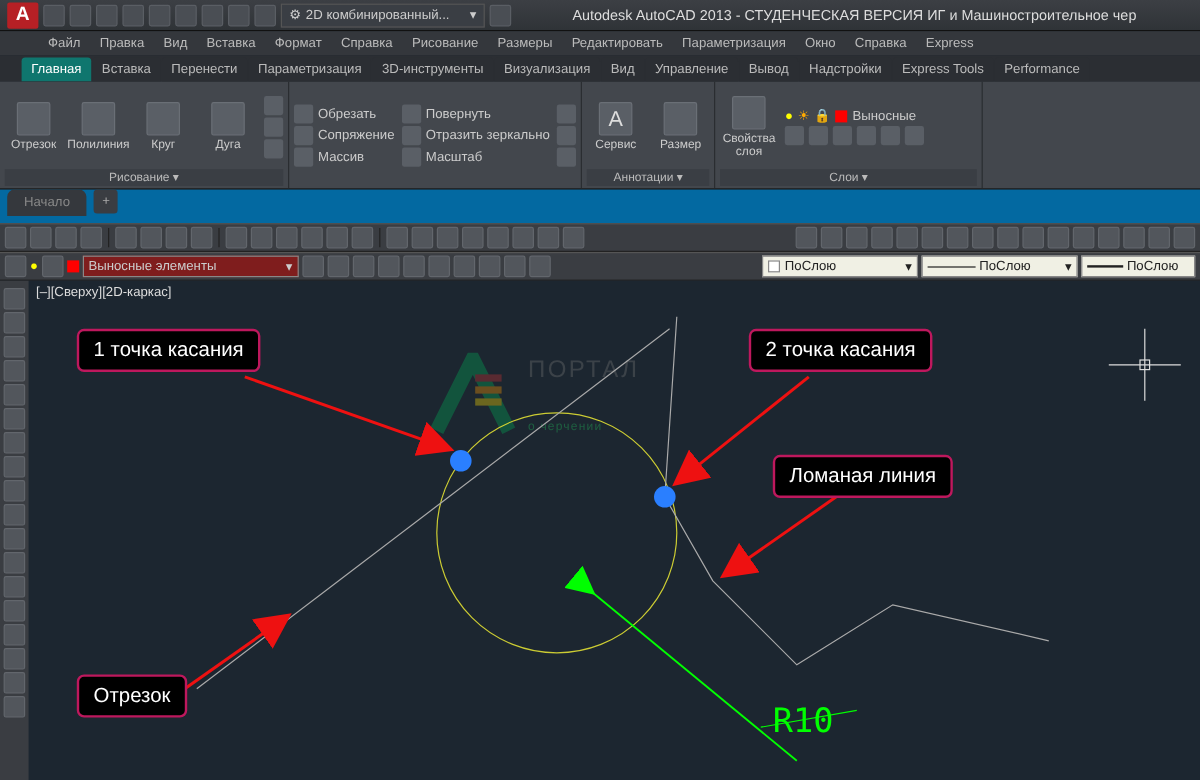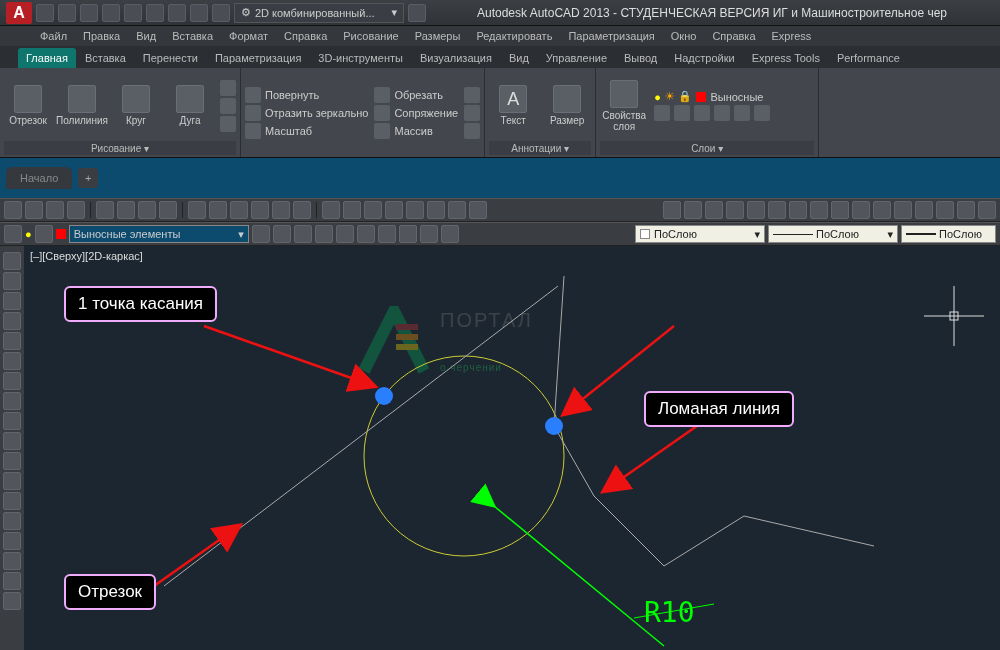--- a/index.html
+++ b/index.html
@@ -18,37 +18,37 @@
   .ribbon { height: 90px; background: #43474d; display: flex; align-items: stretch; border-bottom: 1px solid #111; overflow: hidden; }
   .panel { display: flex; flex-direction: column; padding: 2px 4px; border-right: 1px solid #2a2d31; }
   .panel-body { flex: 1; display: flex; align-items: center; gap: 6px; }
   .panel-title { height: 14px; font-size: 10px; color: #bbb; text-align: center; background: #3a3e44; padding: 0 4px; display: flex; align-items: center; justify-content: center; gap: 4px; }
   .big-tool { width: 48px; display: flex; flex-direction: column; align-items: center; gap: 2px; }
   .big-tool .icon { width: 28px; height: 28px; background: #5a5f66; border: 1px solid #6a6f76; border-radius: 2px; }
   .big-tool .label { font-size: 10px; color: #ccc; text-align: center; }
   .vstack { display: flex; flex-direction: column; gap: 2px; }
   .htool { display: flex; align-items: center; gap: 4px; font-size: 11px; color: #ccc; white-space: nowrap; }
   .htool .sicn { width: 16px; height: 16px; background: #5a5f66; border-radius: 2px; }
-  .filetabs { height: 40px; background: #0c4a6e; display: flex; align-items: center; padding: 0 6px; gap: 0; }
+  .filetabs { height: 28px; background: #0369a1; display: flex; align-items: flex-start; padding: 0 6px; gap: 0; }
   .filetab { height: 22px; padding: 0 14px; background: #444; color: #ccc; display: flex; align-items: center; font-size: 11px; border-top-left-radius: 6px; border-top-right-radius: 6px; margin-right: 2px; position: relative; }
   .filetab.inactive { background: #35383d; color: #888; }
   .filetab .close { margin-left: 8px; color: #888; }
   .plus-tab { width: 20px; height: 20px; background: #3a3d42; color: #aaa; display: flex; align-items: center; justify-content: center; border-radius: 3px; margin-left: 4px; }
   .toolbar-row { height: 24px; background: #3a3d42; border-top: 1px solid #555; border-bottom: 1px solid #222; display: flex; align-items: center; padding: 0 4px; gap: 3px; }
   .tbtn { width: 18px; height: 18px; background: #52565c; border: 1px solid #62666c; border-radius: 2px; flex-shrink: 0; }
   .tsep { width: 1px; height: 16px; background: #222; margin: 0 2px; flex-shrink: 0; }
   .combo { height: 18px; background: #f0f0e4; color: #222; border: 1px solid #888; padding: 0 4px; display: flex; align-items: center; font-size: 11px; }
-  .combo.dark { background: #0c4a6e; color: #ccc; }
+  .combo.dark { background: #7f1d1d; color: #ccc; }
   .workarea { position: relative; width: 1000px; height: 420px; background: #1c2630; }
   .left-toolbar { position: absolute; left: 0; top: 0; width: 24px; height: 420px; background: #3a3d42; padding-top: 4px; }
   .left-toolbar .vbtn { width: 18px; height: 18px; background: #52565c; border: 1px solid #62666c; border-radius: 2px; margin: 2px auto; display: block; }
   .canvas { position: absolute; left: 24px; top: 0; right: 0; bottom: 0; background: #1c2630; }
   .viewlabel { position: absolute; left: 6px; top: 4px; color: #ddd; font-size: 11px; }
   svg.drawing { position: absolute; left: 0; top: 0; width: 100%; height: 100%; }
-  .callout { position: absolute; background: #000; border: 2px solid #f0abfc; color: #fff; font-size: 17px; padding: 6px 12px; border-radius: 6px; white-space: nowrap; }
+  .callout { position: absolute; background: #000; border: 2px solid #be185d; color: #fff; font-size: 17px; padding: 6px 12px; border-radius: 6px; white-space: nowrap; }
   .watermark { position: absolute; left: 330px; top: 60px; opacity: 0.35; display: flex; align-items: center; gap: 6px; }
   .wm-logo { width: 80px; height: 70px; position: relative; }
   .wm-text { color: #777; font-size: 20px; letter-spacing: 2px; line-height: 1; }
   .wm-sub { color: #22c55e; font-size: 10px; letter-spacing: 1px; margin-top: 32px; }
   .dimtext { position: absolute; color: #0f0; font-family: monospace; font-size: 28px; }
 </style>
 </head>
 <body>
 
 <div class="titlebar">
@@ -136,64 +136,64 @@
       </div>
     </div>
     <div class="panel-title">Рисование ▾</div>
   </div>
 
   <div class="panel">
     <div class="panel-body">
       <div class="vstack">
         <div class="htool">
             <div class="sicn"></div>
+            <span>Обрезать</span>
+          </div>
+        <div class="htool">
+            <div class="sicn"></div>
+            <span>Сопряжение</span>
+          </div>
+        <div class="htool">
+            <div class="sicn"></div>
+            <span>Массив</span>
+          </div>
+      </div>
+      <div class="vstack">
+        <div class="htool">
+            <div class="sicn"></div>
             <span>Повернуть</span>
           </div>
         <div class="htool">
             <div class="sicn"></div>
             <span>Отразить зеркально</span>
           </div>
         <div class="htool">
             <div class="sicn"></div>
             <span>Масштаб</span>
-          </div>
-      </div>
-      <div class="vstack">
-        <div class="htool">
-            <div class="sicn"></div>
-            <span>Обрезать</span>
-          </div>
-        <div class="htool">
-            <div class="sicn"></div>
-            <span>Сопряжение</span>
-          </div>
-        <div class="htool">
-            <div class="sicn"></div>
-            <span>Массив</span>
           </div>
       </div>
       <div class="vstack">
         <div class="htool">
             <div class="sicn"></div>
           </div>
         <div class="htool">
             <div class="sicn"></div>
           </div>
         <div class="htool">
             <div class="sicn"></div>
           </div>
       </div>
     </div>
   </div>
 
   <div class="panel">
     <div class="panel-body">
       <div class="big-tool">
           <div class="icon" style="display:flex;align-items:center;justify-content:center;color:#ddd;font-size:18px">A</div>
-          <div class="label">Текст</div>
+          <div class="label">Сервис</div>
         </div>
       <div class="big-tool">
           <div class="icon"></div>
           <div class="label">Размер</div>
         </div>
     </div>
     <div class="panel-title">Аннотации ▾</div>
   </div>
 
   <div class="panel">
@@ -372,17 +372,18 @@
       <line x1="130" y1="340" x2="215" y2="280" stroke="#e11" stroke-width="2.5" marker-end="url(#redarrow)"></line>
 
       <g stroke="#ddd" stroke-width="1">
         <line x1="900" y1="70" x2="960" y2="70"></line>
         <line x1="930" y1="40" x2="930" y2="100"></line>
         <rect x="926" y="66" width="8" height="8" fill="none"></rect>
       </g>
     </svg>
 
     <div class="callout" style="left:40px; top:40px">1 точка касания</div>
+    <div class="callout" style="left:600px; top:40px">2 точка касания</div>
     <div class="callout" style="left:620px; top:145px">Ломаная линия</div>
     <div class="callout" style="left:40px; top:328px">Отрезок</div>
     <div class="dimtext" style="left:620px; top:350px">R10</div>
   </div>
 </div>
 
 </body></html>

